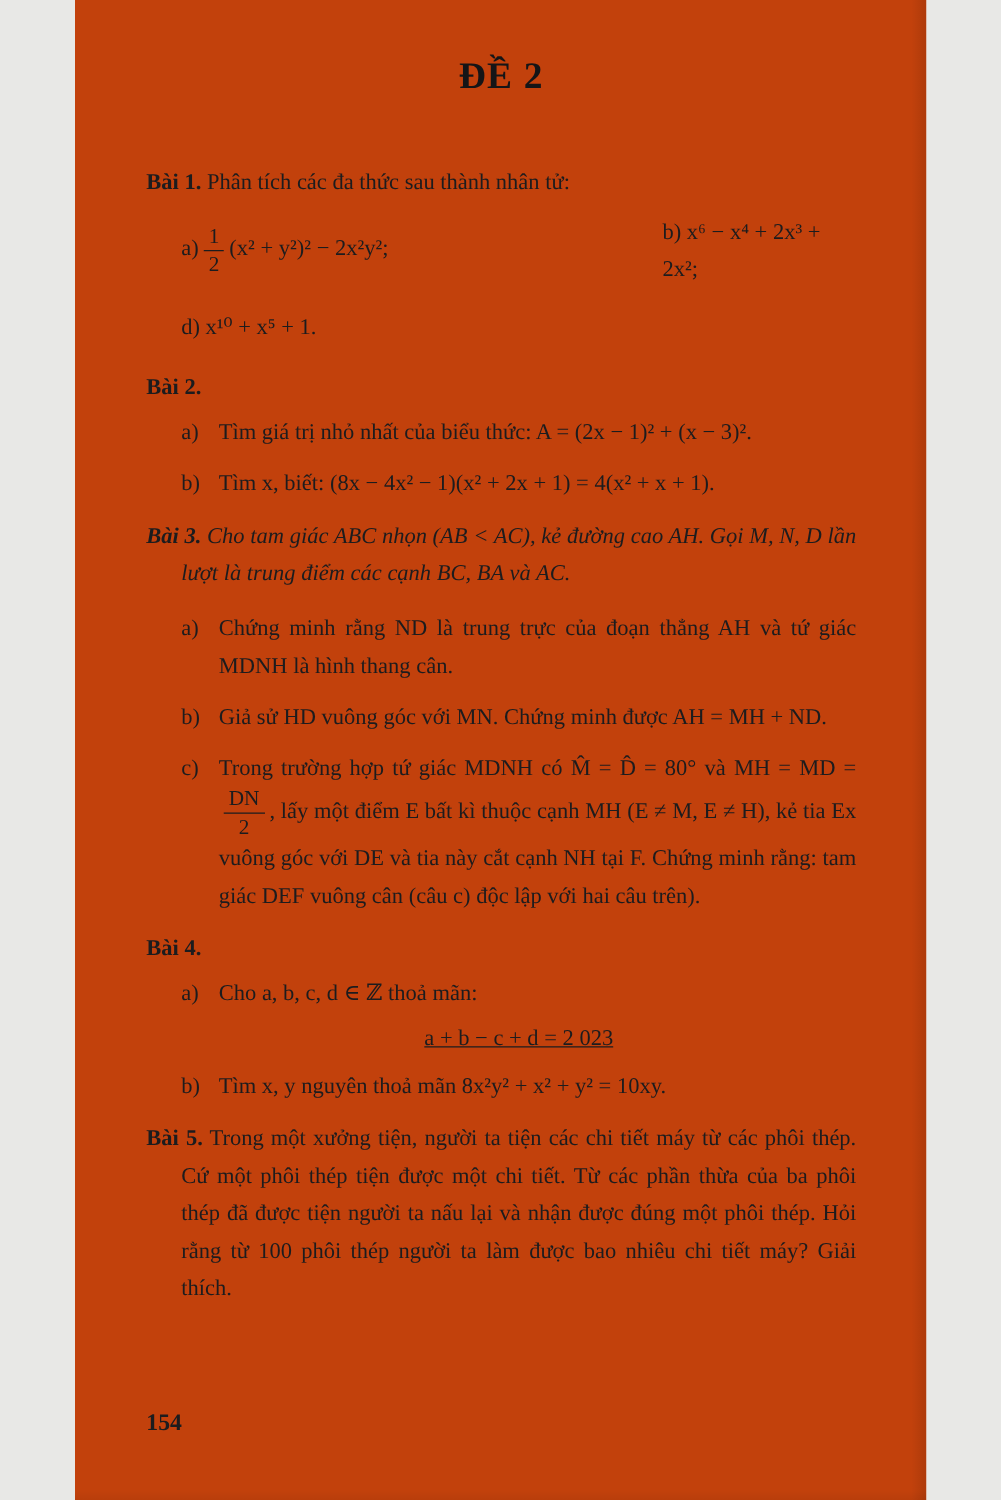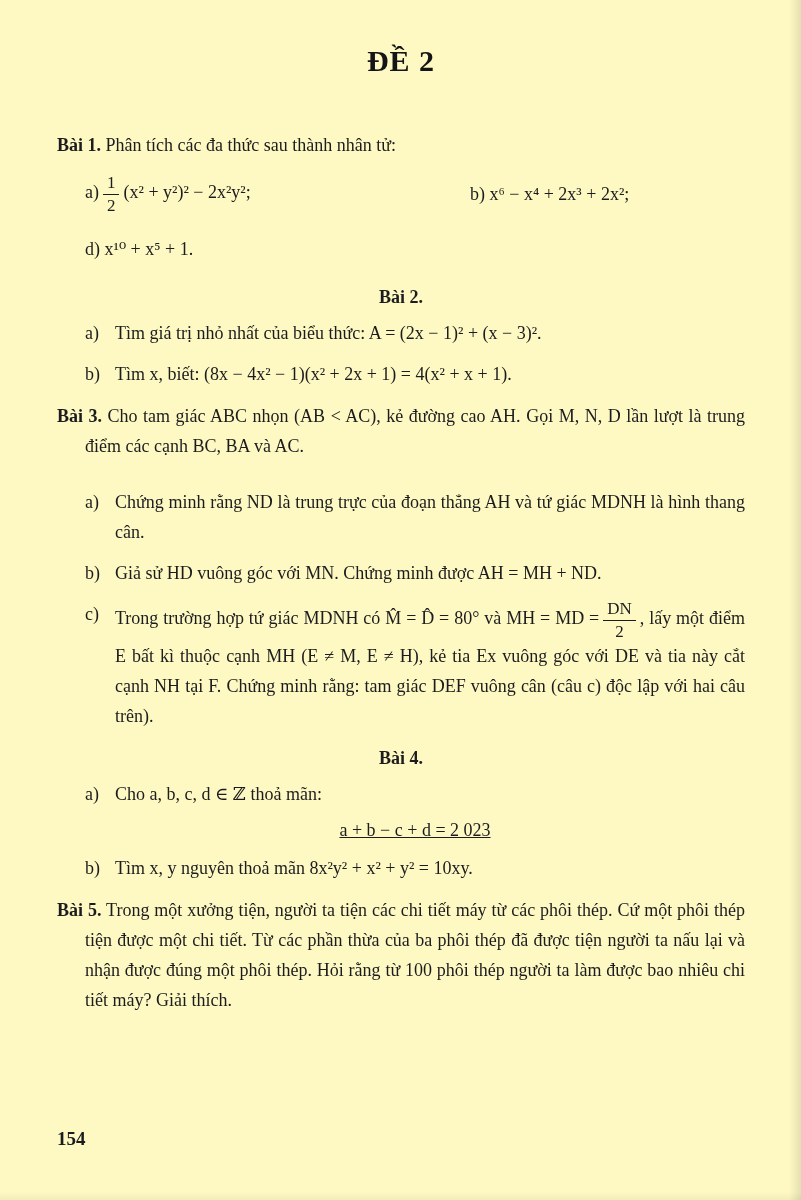--- a/index.html
+++ b/index.html
@@ -2,24 +2,24 @@
 <html><head>
 <meta charset="utf-8">
 <style>
   html, body {
     margin: 0;
     padding: 0;
     background: #e8e8e6;
   }
   .page {
     position: relative;
-    width: 801px;
+    width: 681px;
     height: 1200px;
     margin: 0 auto;
-    background: #fef9c3;
+    background: #c2410c;
     overflow: hidden;
     font-family: "Liberation Serif", "DejaVu Serif", serif;
     color: #1c1c1e;
   }
   
   .page::after {
     content: "";
     position: absolute;
     top: 0; right: 0;
     width: 12px; height: 100%;
@@ -38,21 +38,21 @@
     padding: 44px 56px 0 57px;
   }
   .title {
     font-size: 30px;
     font-weight: bold;
     text-align: center;
     letter-spacing: 1px;
     margin: 0 0 52px 0;
     color: #151517;
   }
-  p { margin: 0; text-align: center; }
+  p { margin: 0; }
   .para {
     font-size: 18px;
     line-height: 30px;
     text-align: justify;
   }
   .hang {
     padding-left: 28px;
     text-indent: -28px;
   }
   .bold { font-weight: bold; }
@@ -155,21 +155,21 @@
           <div class="ibody">Tìm giá trị nhỏ nhất của biểu thức: A = (2x − 1)² + (x − 3)².</div>
         </div>
         <div class="item">
           <span class="ilabel">b)</span>
           <div class="ibody">Tìm x, biết: (8x − 4x² − 1)(x² + 2x + 1) = 4(x² + x + 1).</div>
         </div>
       </div>
     </div>
 
     <div class="sec">
-      <p class="para hang" style="margin-bottom:26px;"><span class="bold">Bài 3.</span> <span>Cho tam giác ABC nhọn (AB &lt; AC), kẻ đường cao AH. Gọi M, N, D lần lượt là trung điểm các cạnh BC, BA và AC.</span></p>
+      <p class="para hang" style="margin-bottom:14px;font-style:italic;"><span class="bold">Bài 3.</span> <span>Cho tam giác ABC nhọn (AB &lt; AC), kẻ đường cao AH. Gọi M, N, D lần lượt là trung điểm các cạnh BC, BA và AC.</span></p>
       <div class="items">
         <div class="item">
           <span class="ilabel">a)</span>
           <div class="ibody">Chứng minh rằng ND là trung trực của đoạn thẳng AH và tứ giác MDNH là hình thang cân.</div>
         </div>
         <div class="item">
           <span class="ilabel">b)</span>
           <div class="ibody">Giả sử HD vuông góc với MN. Chứng minh được AH = MH + ND.</div>
         </div>
         <div class="item">

